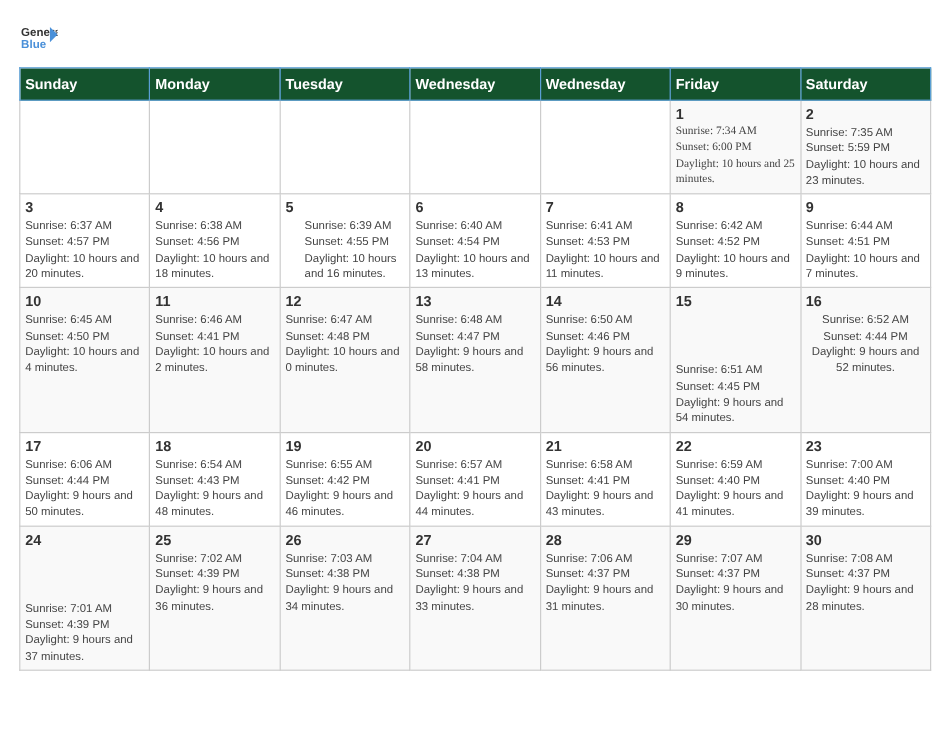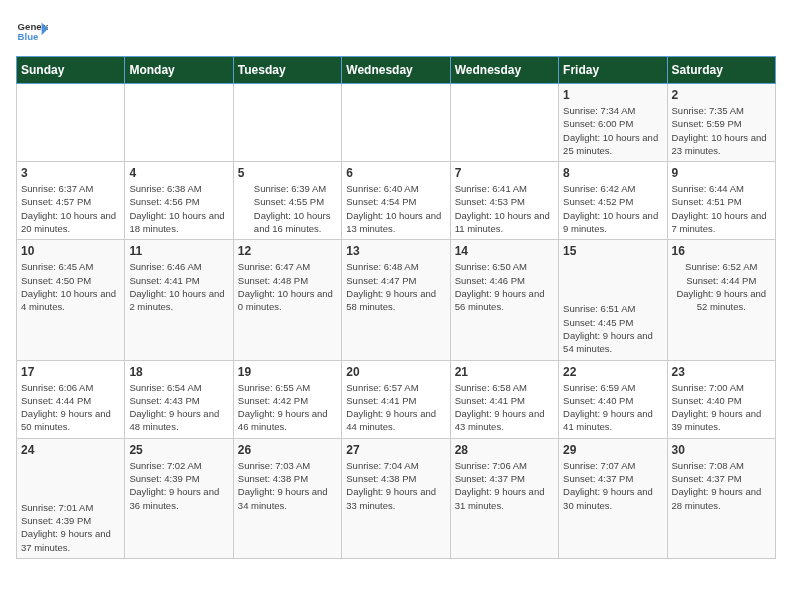--- a/index.html
+++ b/index.html
@@ -124,21 +124,21 @@
   </thead>
   <tbody id="calendar-body">
       <tr>
         <td class="empty-cell"></td>
         <td class="empty-cell"></td>
         <td class="empty-cell"></td>
         <td class="empty-cell"></td>
         <td class="empty-cell"></td>
         <td>
           <div class="day-number">1</div>
-          <div class="day-info" style="white-space: pre-line;">Sunrise: 7:34 AM
+          <div class="day-info" style="white-space: pre-line; font-family: Liberation Serif, serif;">Sunrise: 7:34 AM
 Sunset: 6:00 PM
 Daylight: 10 hours and 25 minutes.</div>
         </td>
         <td>
           <div class="day-number">2</div>
           <div class="day-info" style="white-space: pre-line;">Sunrise: 7:35 AM
 Sunset: 5:59 PM
 Daylight: 10 hours and 23 minutes.</div>
         </td>
       </tr>

